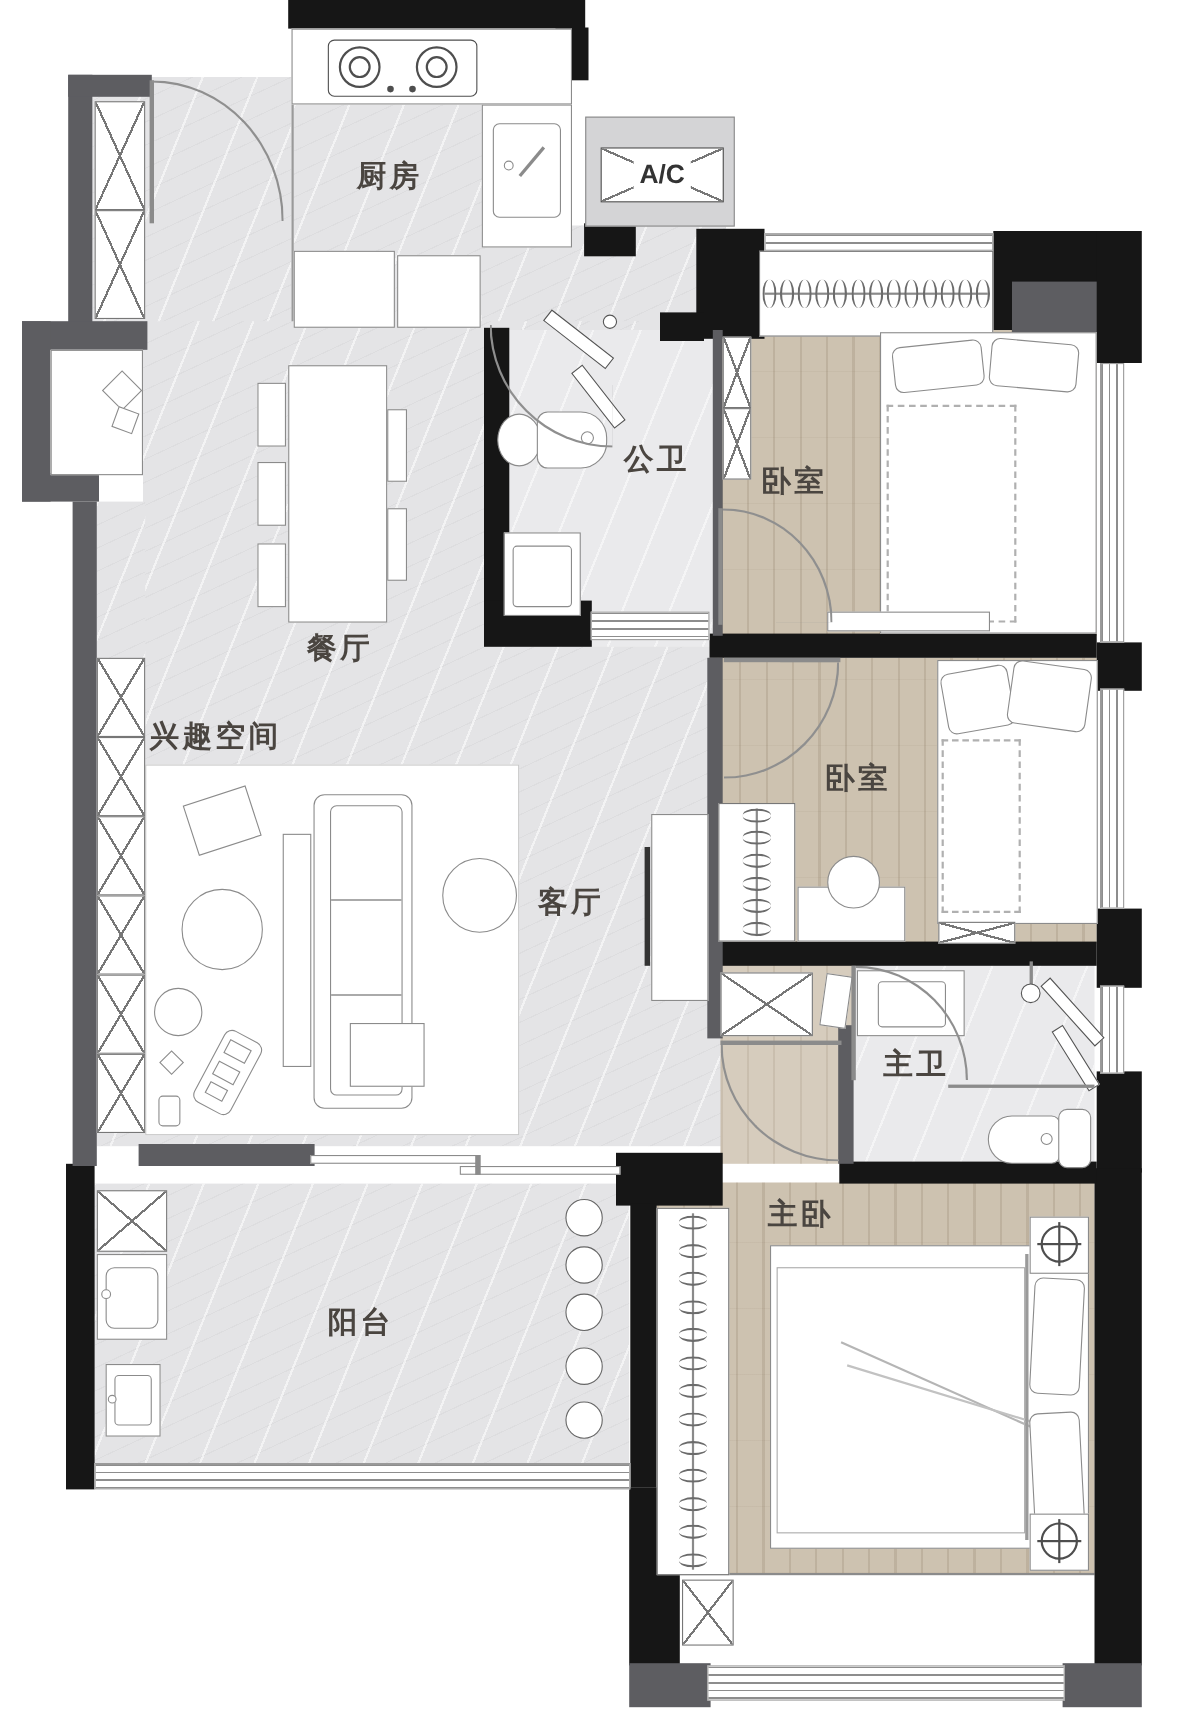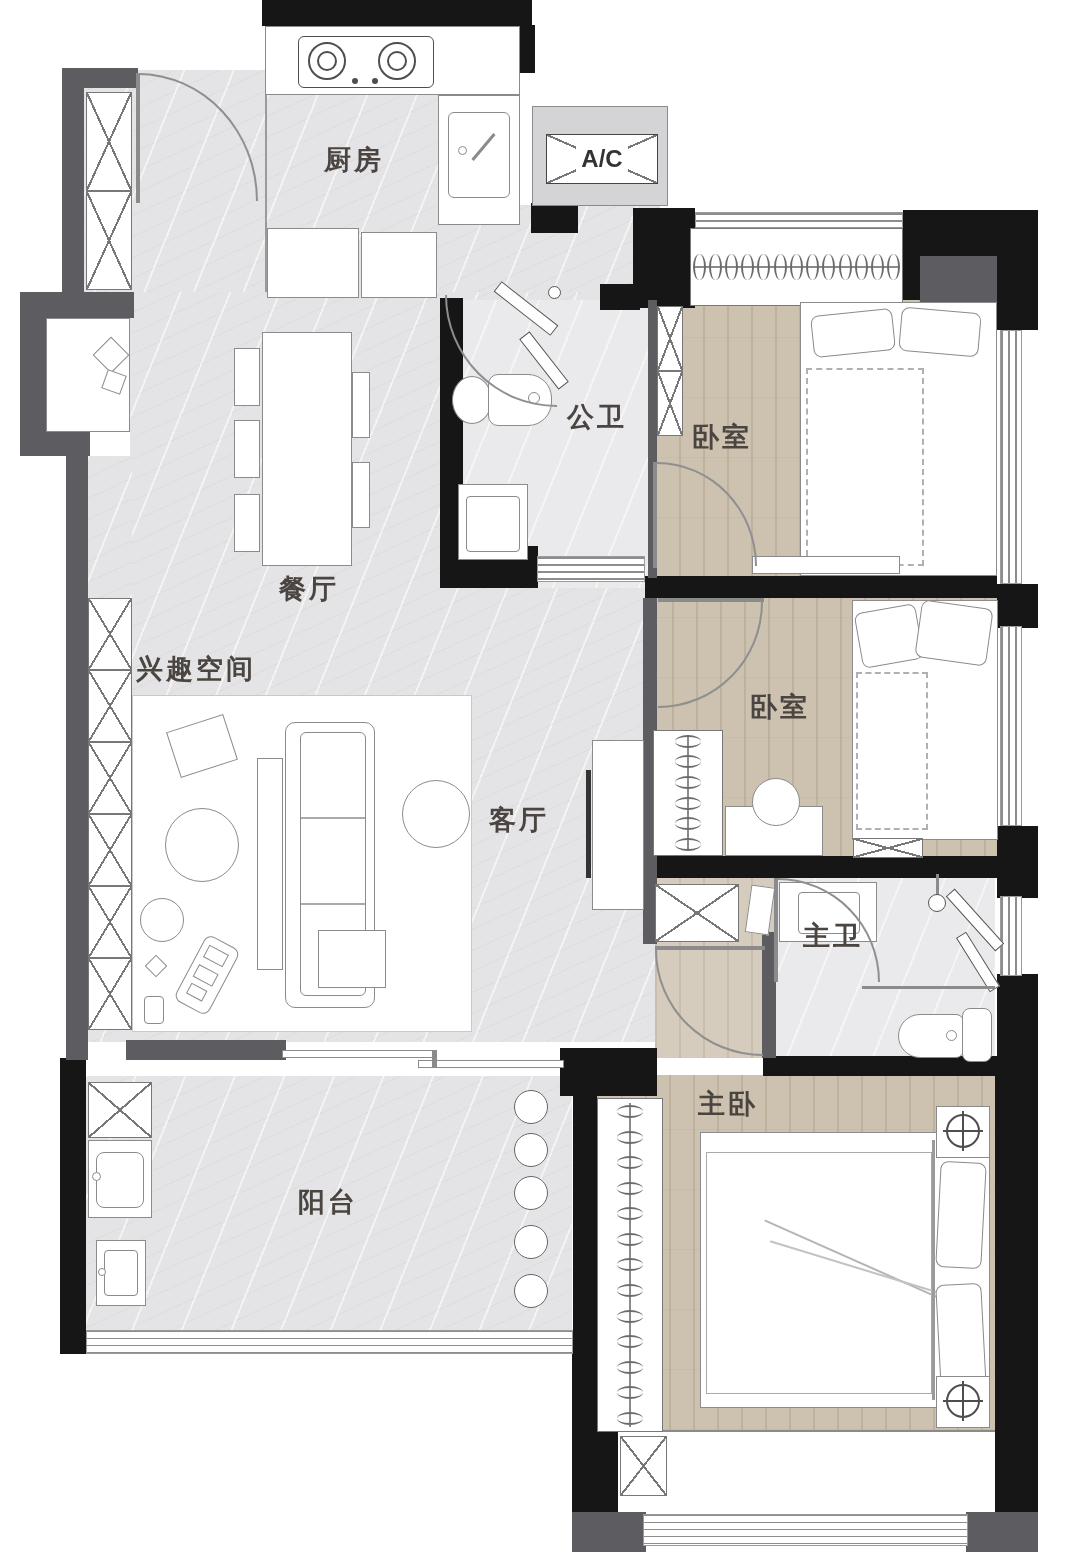--- a/index.html
+++ b/index.html
@@ -292,17 +292,17 @@
   <div class="a xbox" style="left:88px;top:886px;width:44px;height:72px"></div>
   <div class="a xbox" style="left:88px;top:958px;width:44px;height:72px"></div>
 
   <div class="a lab" style="left:354px;top:160px">厨房</div>
   <div class="a lab" style="left:597px;top:417px">公卫</div>
   <div class="a lab" style="left:722px;top:437px">卧室</div>
   <div class="a lab" style="left:309px;top:589px">餐厅</div>
   <div class="a lab" style="left:196px;top:669px">兴趣空间</div>
   <div class="a lab" style="left:780px;top:707px">卧室</div>
   <div class="a lab" style="left:519px;top:820px">客厅</div>
-  <div class="a lab" style="left:833px;top:936px">主卫</div>
+  <div class="a lab" style="left:833px;top:967px">主卫</div>
   <div class="a lab" style="left:728px;top:1104px">主卧</div>
   <div class="a lab" style="left:328px;top:1202px">阳台</div>
 
 </div>
 
 </body></html>

